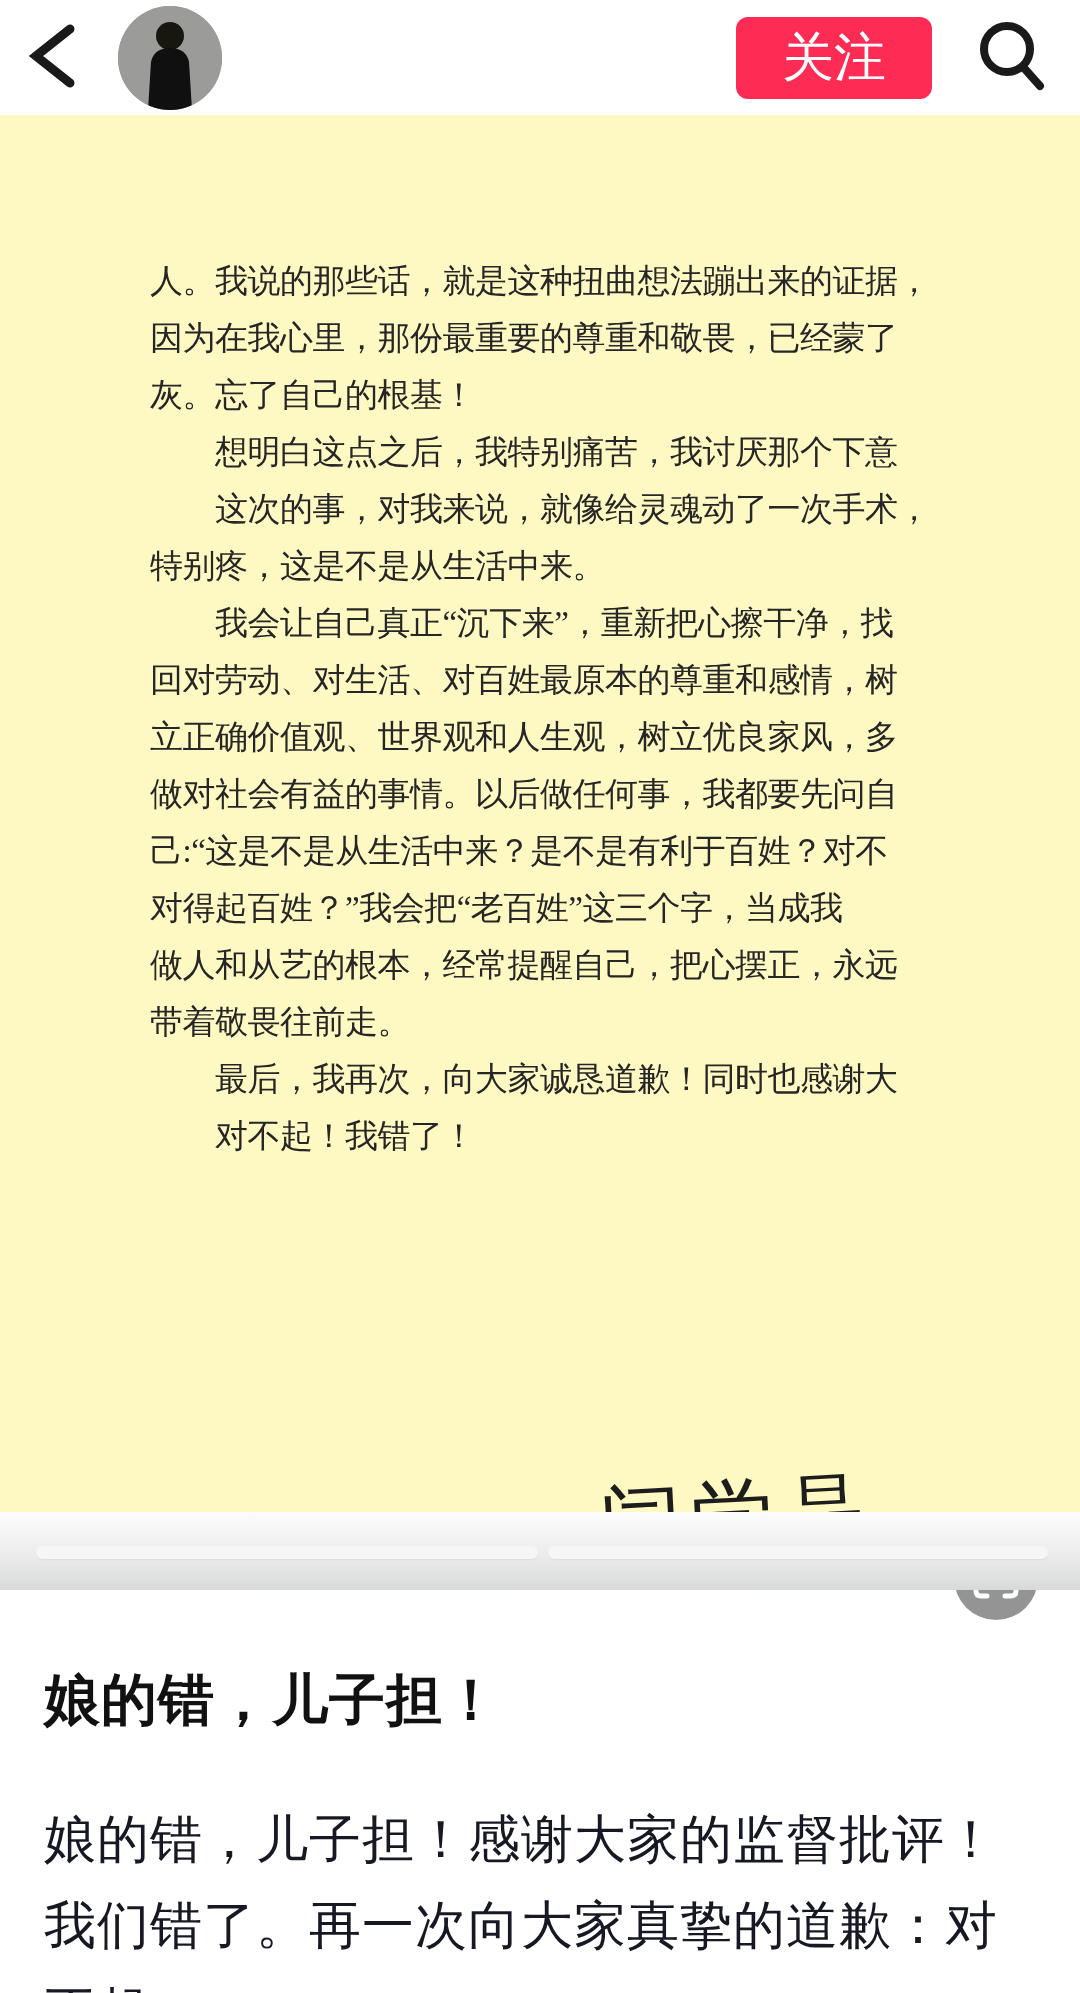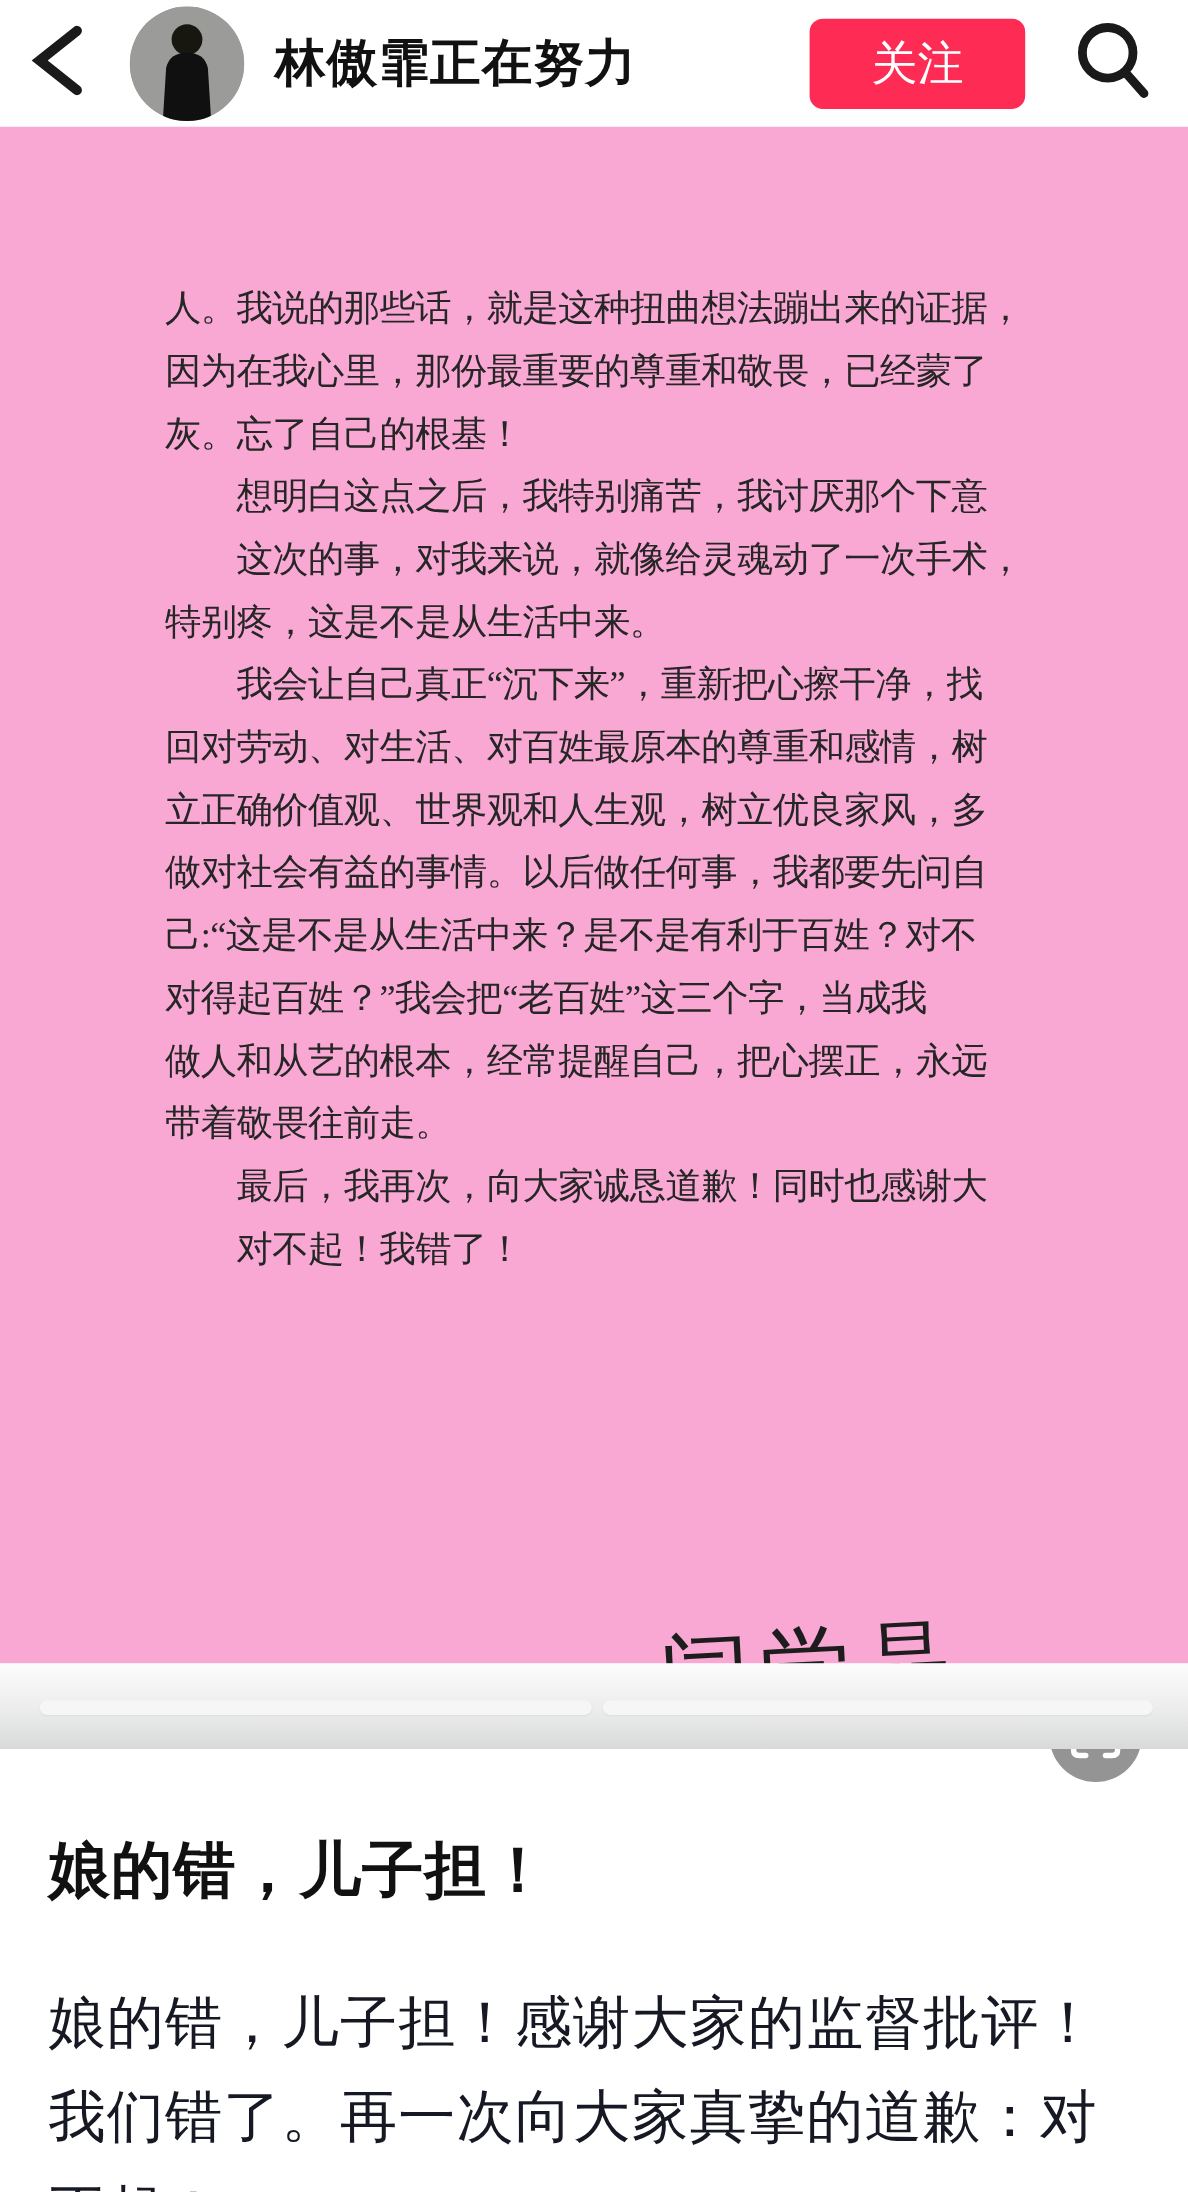--- a/index.html
+++ b/index.html
@@ -20,29 +20,29 @@
     width:104px;height:104px;border-radius:50%;overflow:hidden;flex:0 0 auto;
     margin-left:22px;background:#9b9b99;position:relative;
   }
   .username{
     margin-left:28px;font-size:46px;font-weight:bold;color:#111111;
     letter-spacing:1px;white-space:nowrap;flex:0 0 auto;
   }
   .follow-btn{
     margin-left:auto;flex:0 0 auto;
     width:196px;height:82px;border:none;border-radius:12px;
-    background:#fe2c55;color:#ffffff;font-size:42px;
+    background:#fe2c55;color:#ffffff;font-size:52px;
     font-family:inherit;display:flex;align-items:center;justify-content:center;
     cursor:pointer;
   }
   .search-btn{margin-left:38px;flex:0 0 auto;width:84px;height:84px;display:flex;align-items:center;justify-content:center;cursor:pointer;}
   
   .photo{
     position:absolute;top:115px;left:0;width:1080px;height:1475px;
-    background:#f9a8d4;z-index:1;
+    background:#fef9c3;z-index:1;
   }
   .letter-text{
     position:absolute;top:138px;left:150px;width:790px;
     font-family:"Liberation Serif","DejaVu Serif",serif;
     font-size:33px;line-height:57px;letter-spacing:-0.5px;
     color:#262626;white-space:nowrap;
   }
   .letter-line{height:57px;}
   .signature{
     position:absolute;top:1348px;left:600px;width:260px;
@@ -96,21 +96,20 @@
   </div>
 
   <div class="avatar">
     <svg width="104" height="104" viewBox="0 0 104 104">
       <rect width="104" height="104" fill="#9b9b99"></rect>
       <circle cx="52" cy="30" r="14" fill="#17170f"></circle>
       <path d="M30 104 L33 56 Q36 42 52 42 Q68 42 71 56 L74 104 Z" fill="#101010"></path>
     </svg>
   </div>
 
-  <div class="username">林傲霏正在努力</div>
 
   <button class="follow-btn">关注</button>
 
   <div class="search-btn">
     <span>
       <svg width="76" height="76" viewBox="0 0 76 76">
         <circle cx="33" cy="31" r="23" fill="none" stroke="#1a1a1a" stroke-width="8"></circle>
         <line x1="50" y1="50" x2="66" y2="68" stroke="#1a1a1a" stroke-width="8" stroke-linecap="round"></line>
       </svg>
     </span>

